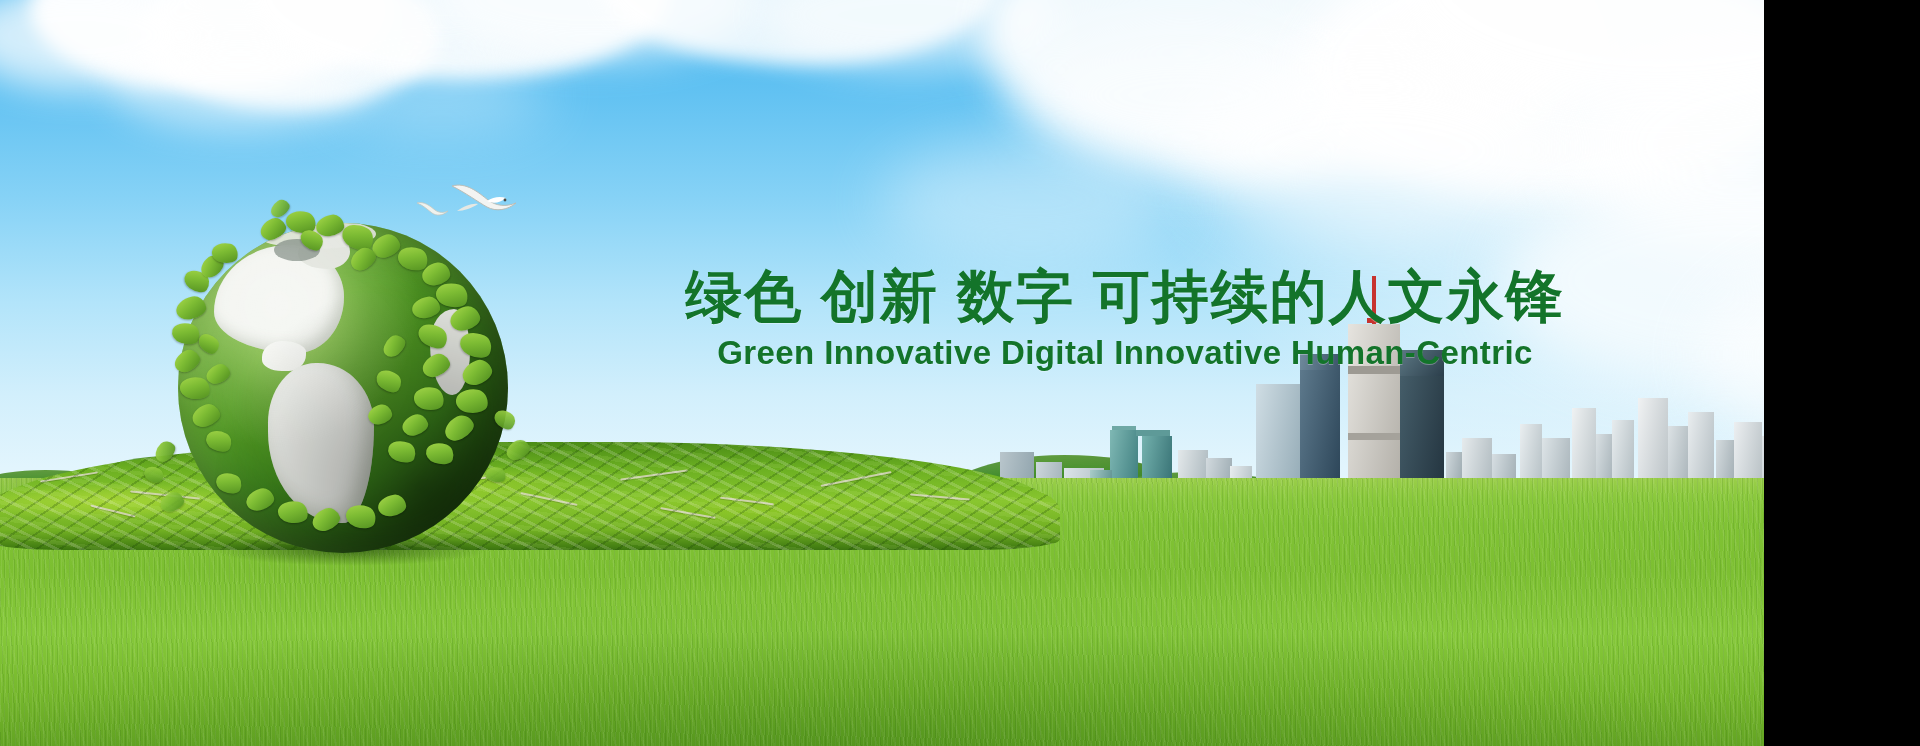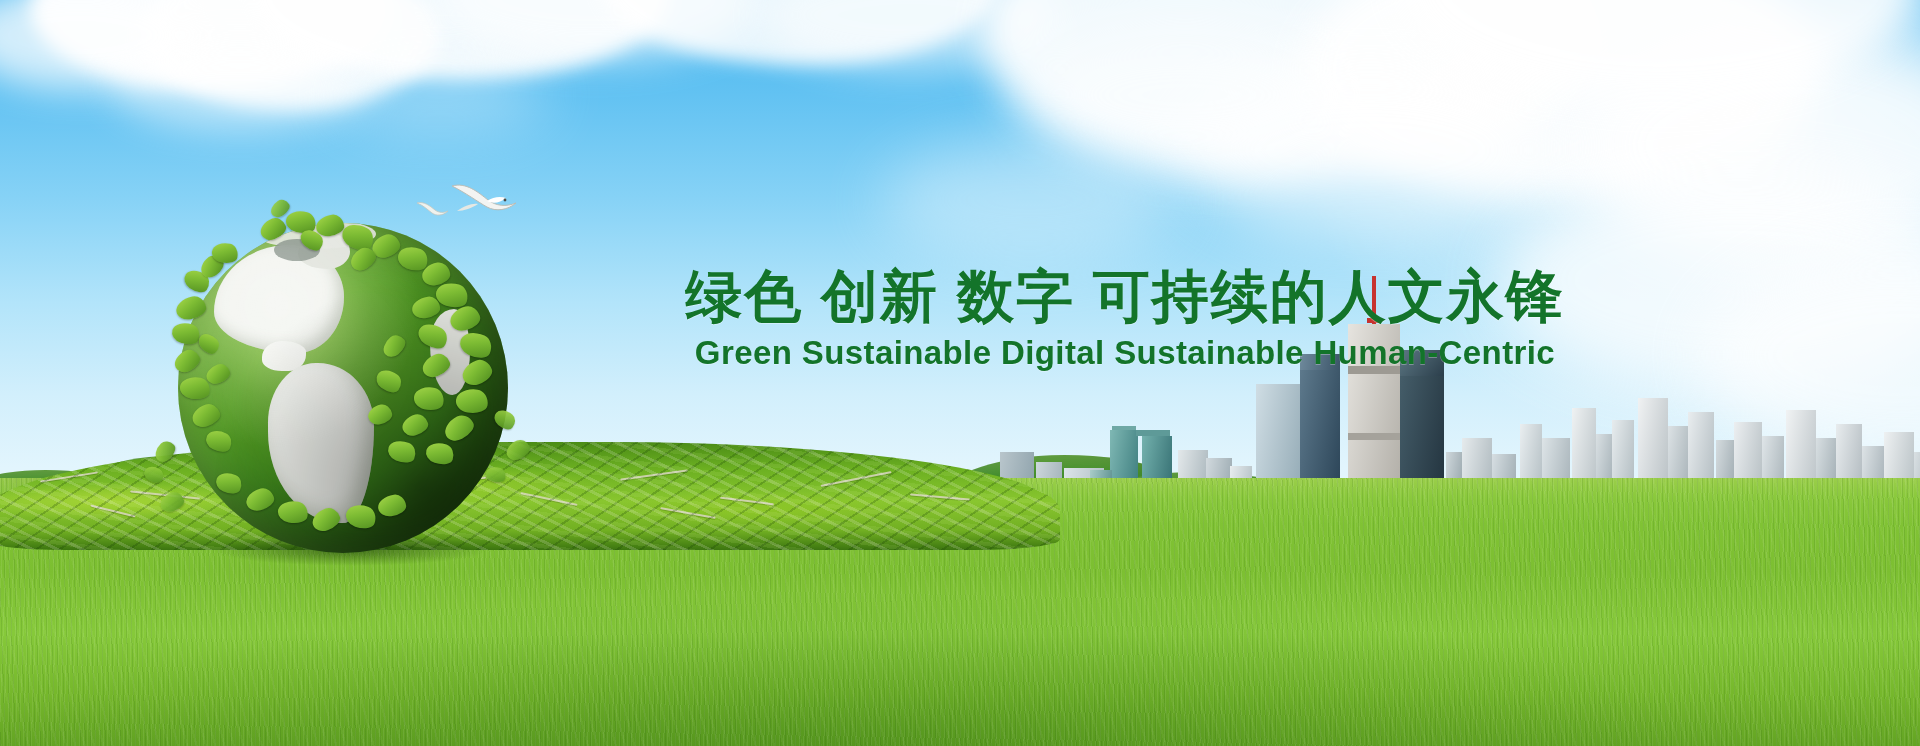--- a/index.html
+++ b/index.html
@@ -2,21 +2,21 @@
 <html><head>
 <meta charset="utf-8">
 <title>Green Banner</title>
 <style>
   * { margin:0; padding:0; box-sizing:border-box; }
   html,body { width:1920px; height:746px; overflow:hidden; background:#000; }
   body { font-family:"Liberation Sans", sans-serif; }
 
   .banner {
     position:relative;
-    width:1920px; height:746px;
+    width:1764px; height:746px;
     overflow:hidden;
   }
 
   
   .sky {
     position:absolute; left:0; top:0; width:1920px; height:520px;
     background:linear-gradient(to bottom,
        #49b6ef 0%,
        #62c2f2 18%,
        #86d2f6 38%,
@@ -393,16 +393,16 @@
       <div class="leaf" style="left:10px;  top:288px; width:24px; height:18px; transform:rotate(-18deg); opacity:.9;"></div>
       <div class="leaf" style="left:344px; top:206px; width:22px; height:17px; transform:rotate(40deg); opacity:.92;"></div>
       <div class="leaf" style="left:356px; top:236px; width:24px; height:18px; transform:rotate(-24deg); opacity:.9;"></div>
       <div class="leaf" style="left:336px; top:262px; width:20px; height:15px; transform:rotate(16deg); opacity:.88;"></div>
       <div class="leaf" style="left:120px; top:-4px;  width:20px; height:15px; transform:rotate(-34deg); opacity:.9;"></div>
     </div>
   </div>
 
   <div class="headline">
     <div class="cn">绿色  创新  数字  可持续的人文永锋</div>
-    <div class="en">Green  Sustainable  Digital  Sustainable  Human-Centric</div>
+    <div class="en">Green  Innovative  Digital  Innovative  Human-Centric</div>
   </div>
 
 </div>
 
 </body></html>

